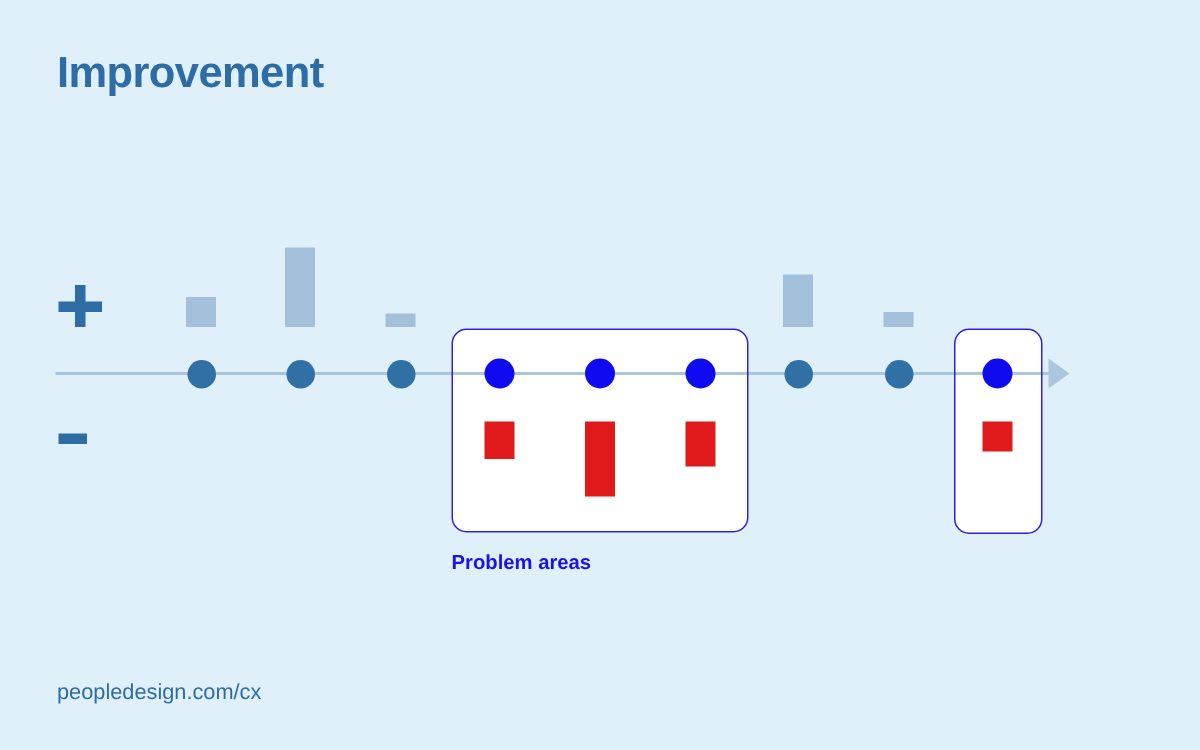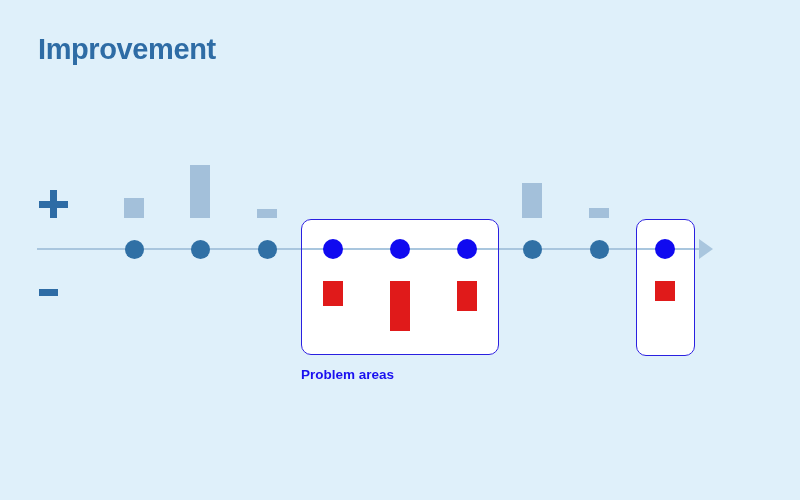--- a/index.html
+++ b/index.html
@@ -142,13 +142,14 @@
       <div class="bar bar-up" style="left: 589px; top: 208px; width: 20px; height: 10px;"></div>
       <div class="dot dot-normal" style="left: 589.5px; top: 239.5px; width: 19px; height: 19px;"></div>
       <div class="bar bar-down" style="left: 655px; top: 281px; width: 20px; height: 20px;"></div>
       <div class="dot dot-problem" style="left: 655px; top: 239px; width: 20px; height: 20px;"></div>
       <div class="problem-box-border" style="left: 301px; top: 219px; width: 198px; height: 136px;"></div>
       <div class="problem-box-border" style="left: 636px; top: 219px; width: 59px; height: 137px;"></div>
     </div>
 
   <div class="problem-label">Problem areas</div>
 
+  <div class="footer-url">peopledesign.com/cx</div>
 </div>
 
 </body></html>

